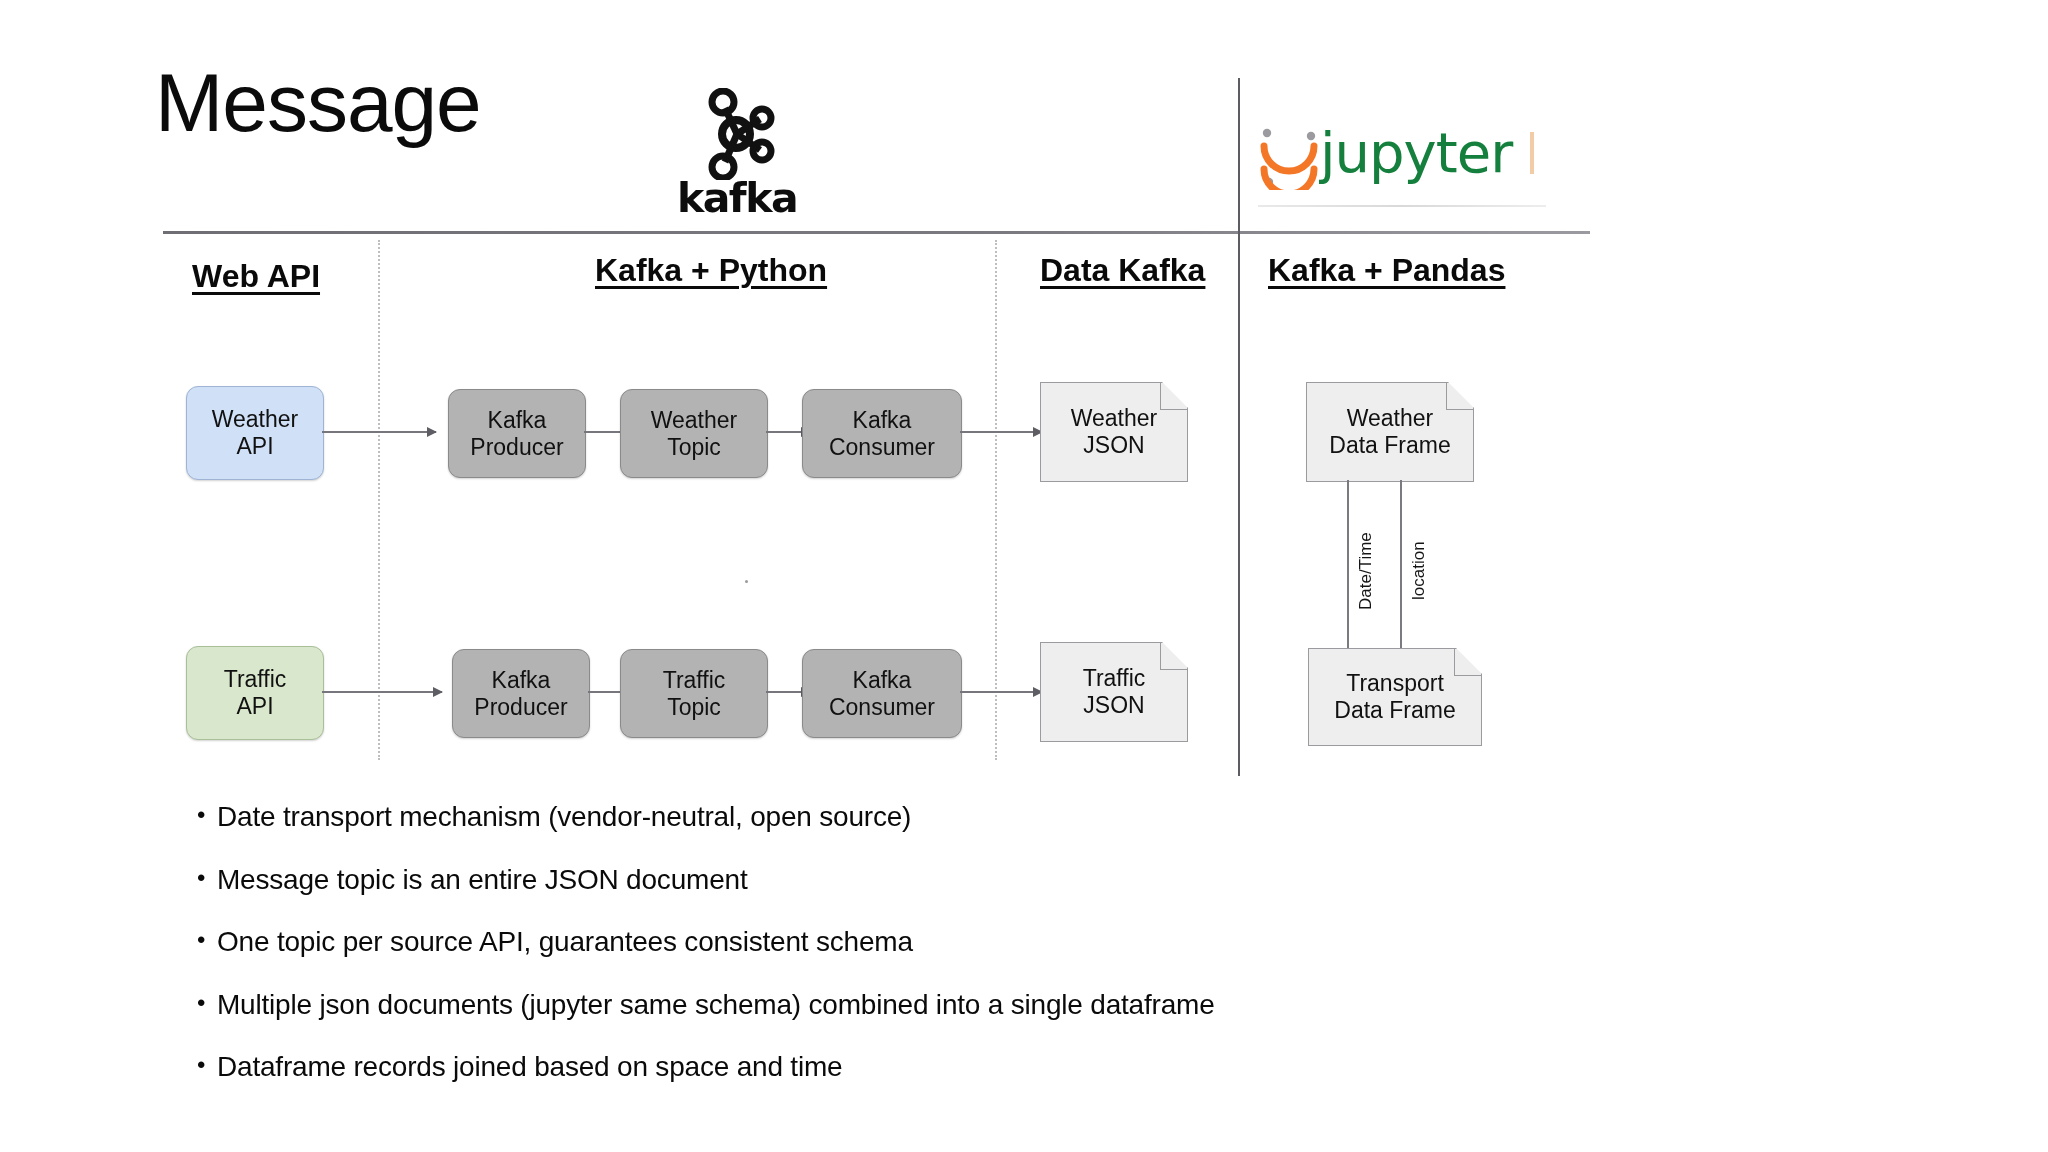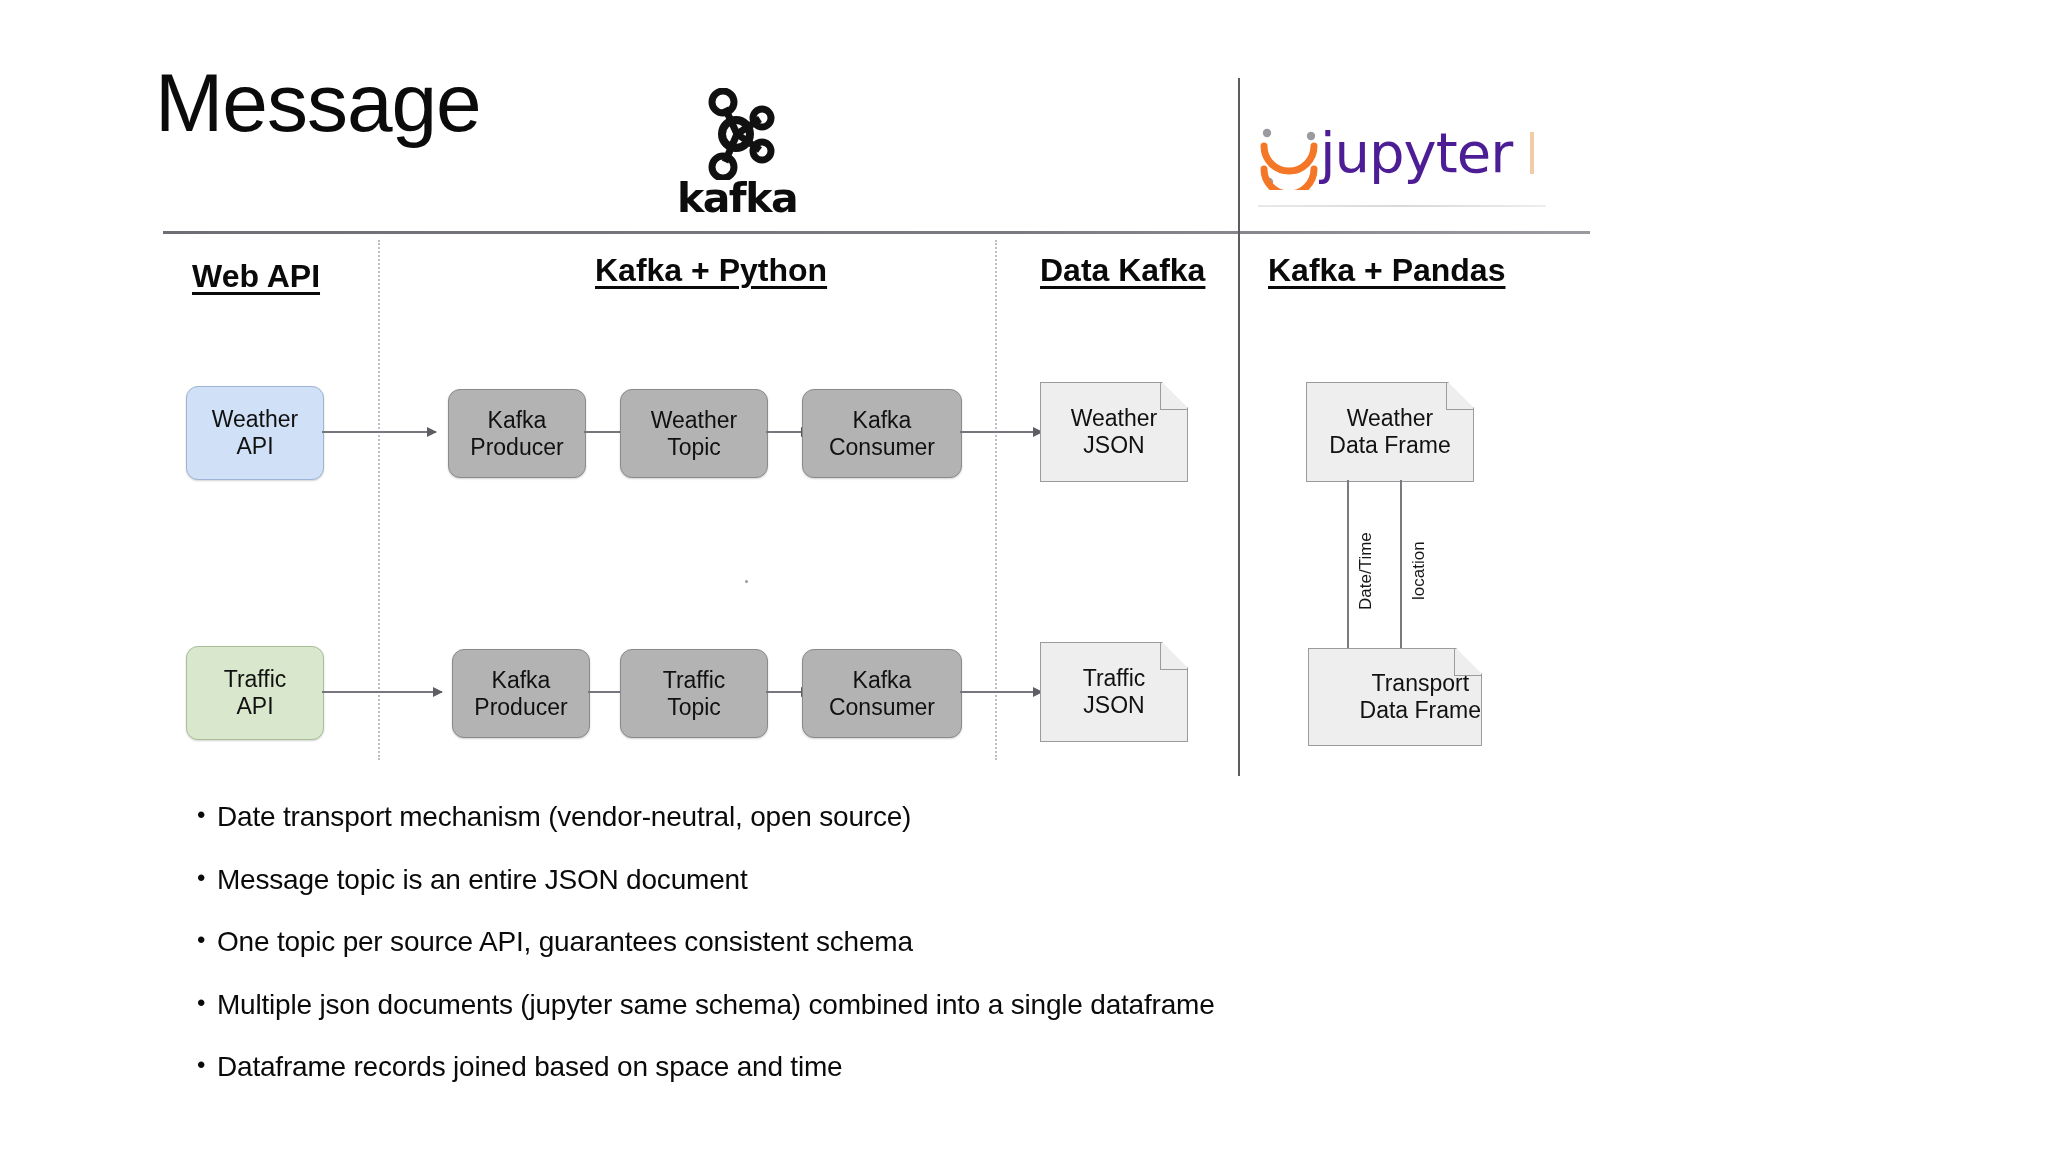--- a/index.html
+++ b/index.html
@@ -16,21 +16,21 @@
   #kafka-logo{position:absolute;left:652px;top:88px;width:170px;height:130px;}
   #kafka-logo .kmark{position:absolute;left:40px;top:0;width:90px;height:92px;}
   #kafka-logo .kword{position:absolute;left:0;top:86px;width:170px;text-align:center;
     font-size:41px;font-weight:700;letter-spacing:-1.5px;color:#0d0d0d;
     font-family:"DejaVu Sans",sans-serif;}
 
   
   #jupyter-logo{position:absolute;left:1258px;top:122px;width:290px;height:72px;}
   #jupyter-logo .jmark{position:absolute;left:0;top:2px;width:62px;height:66px;}
   #jupyter-logo .jword{position:absolute;left:62px;top:-2px;font-size:56px;
-    font-weight:400;color:#4c1d95;font-family:"DejaVu Sans",sans-serif;letter-spacing:-1px;}
+    font-weight:400;color:#15803d;font-family:"DejaVu Sans",sans-serif;letter-spacing:-1px;}
   #jupyter-logo .jcursor{position:absolute;left:272px;top:10px;width:4px;height:42px;
     background:#e8a35c;opacity:.55;}
   #jupyter-underline{position:absolute;left:1258px;top:205px;width:288px;height:2px;
     background:linear-gradient(90deg,#e9e9e9,#d9d9d9,#ededed);}
 
   
   #hrule{position:absolute;left:163px;top:231px;width:1427px;height:3px;
     background:linear-gradient(90deg,#6e6e74,#7a7a80 60%,#9a9aa0);}
   #vrule-main{position:absolute;left:1238px;top:78px;width:2px;height:698px;background:#5c5c62;}
   .vdot{position:absolute;width:0;border-left:2px dotted #bdbdc2;}
@@ -216,21 +216,21 @@
   <div class="conn" style="left:960px;top:691px;width:82px;"></div>
 
   <div class="doc" style="left:1040px;top:642px;width:146px;height:98px;">
     <div class="fold"></div>
     <div>
       <div>Traffic</div>
       <div>JSON</div>
     </div>
   </div>
 
-  <div class="doc" style="left:1308px;top:648px;width:172px;height:96px;justify-content:flex-end;">
+  <div class="doc" style="left:1308px;top:648px;width:172px;height:96px;">
     <div class="fold"></div>
     <div>
       <div>Transport</div>
       <div>Data Frame</div>
     </div>
   </div>
 
   <div id="bullets">
     <div class="bullet">
       <span class="dot">•</span>

